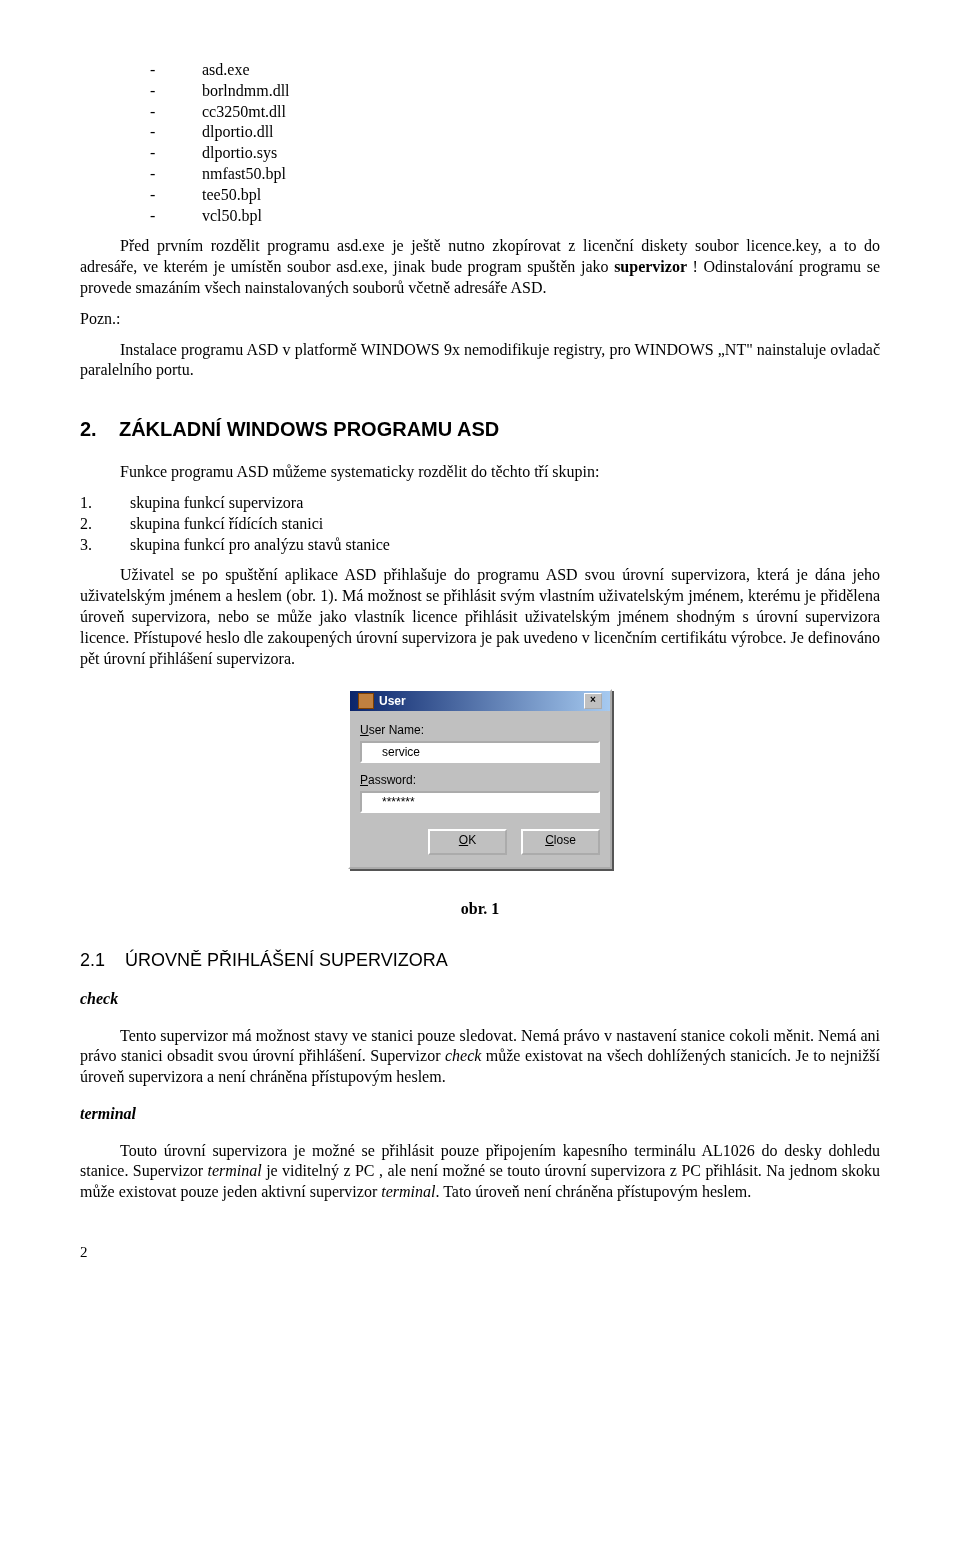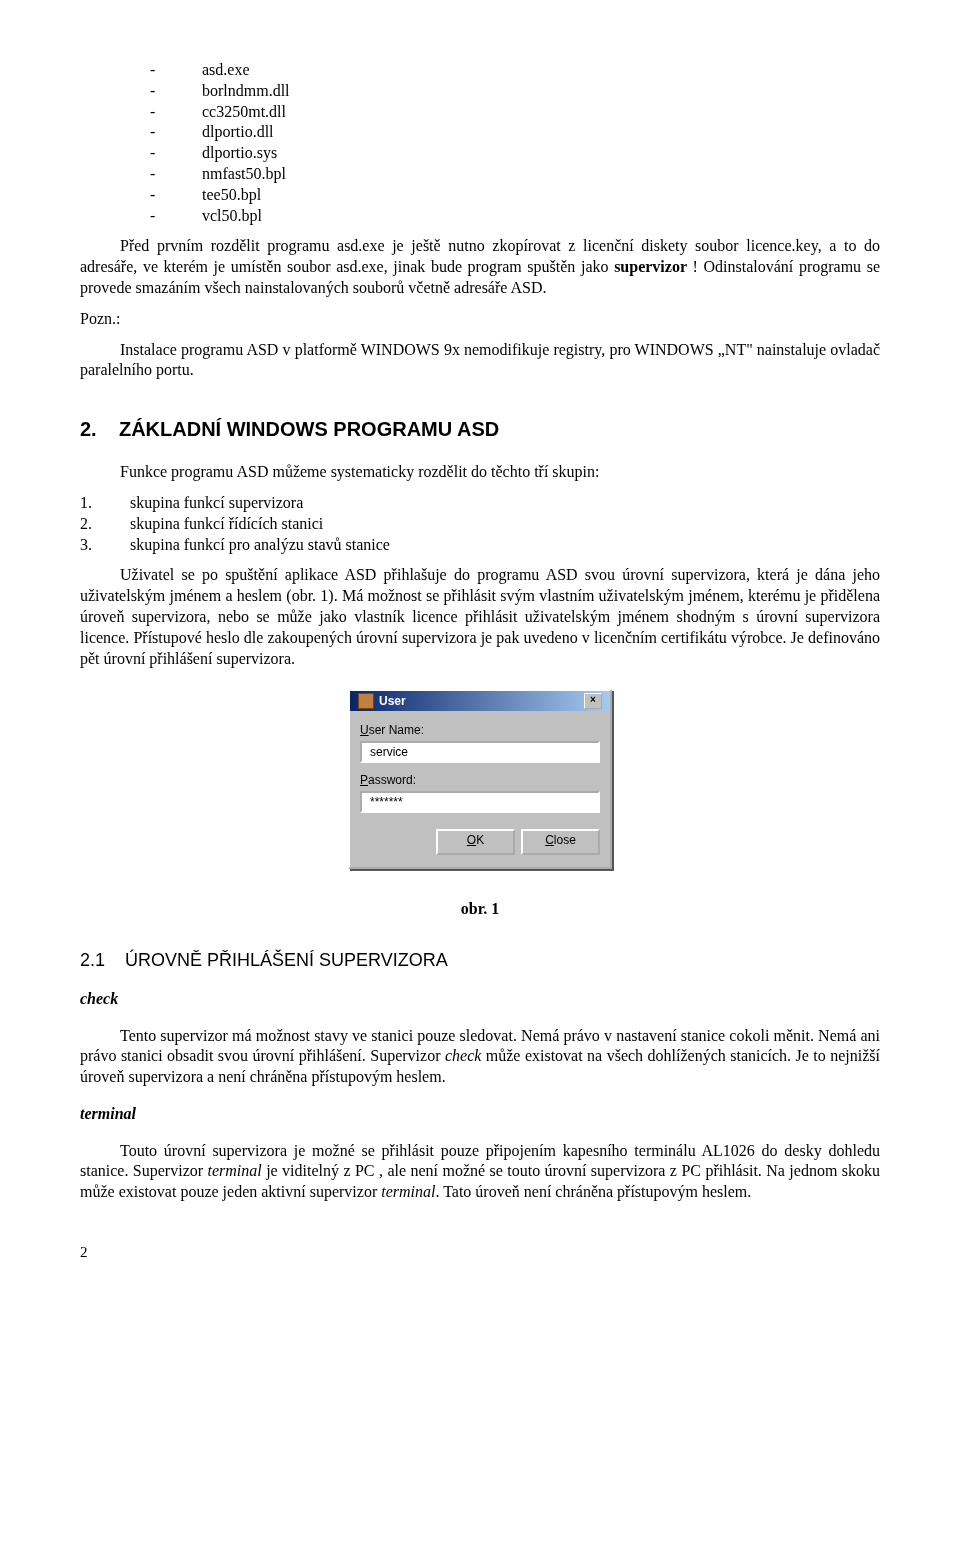--- a/index.html
+++ b/index.html
@@ -117,27 +117,27 @@
   .field-label .ul {
     text-decoration: underline;
   }
   .textfield {
     width: 100%;
     box-sizing: border-box;
     border: 2px inset #fff;
     background: #fff;
     font-family: Tahoma, Arial, sans-serif;
     font-size: 12px;
-    padding: 2px 8px;
+    padding: 2px 20px;
     margin-bottom: 6px;
   }
   .btnrow {
     display: flex;
     justify-content: flex-end;
-    gap: 6px;
+    gap: 14px;
     margin-top: 10px;
   }
   .winbtn {
     width: 75px;
     height: 22px;
     border: 2px outset #fff;
     background: #c0c0c0;
     font-family: Tahoma, Arial, sans-serif;
     font-size: 12px;
     text-align: center;

